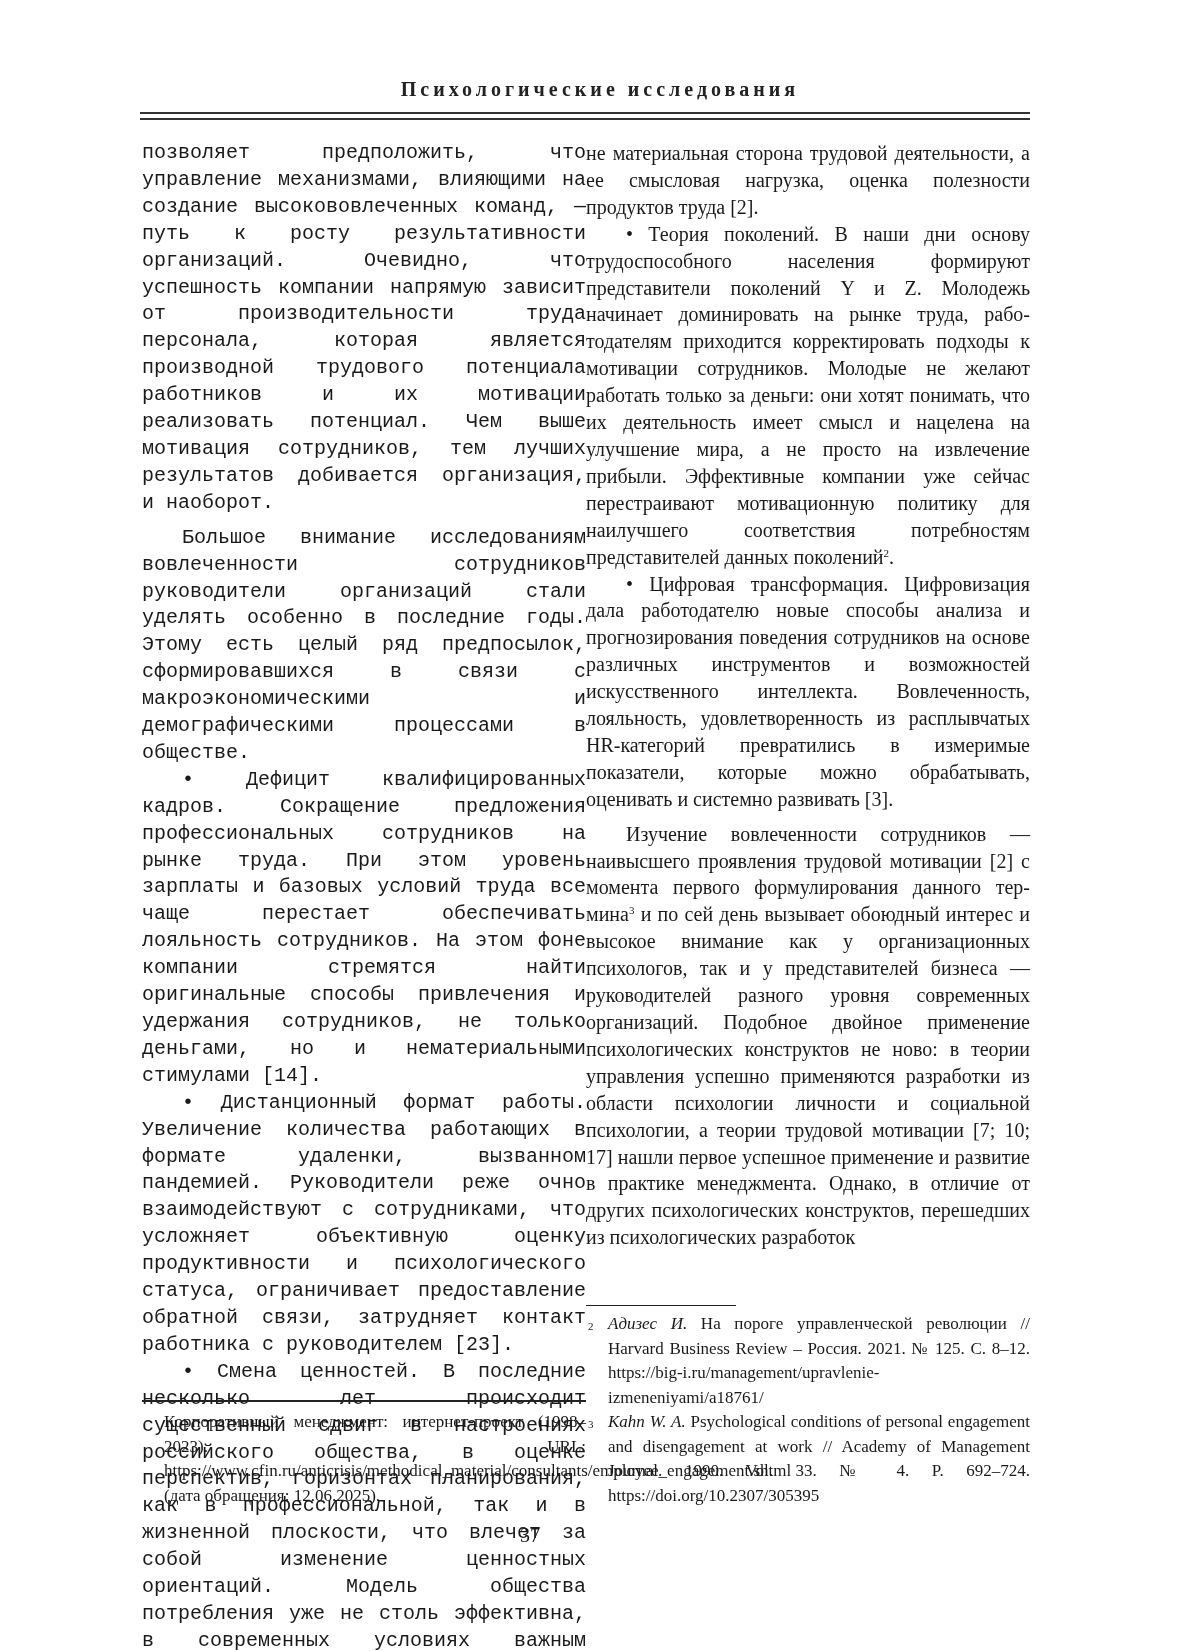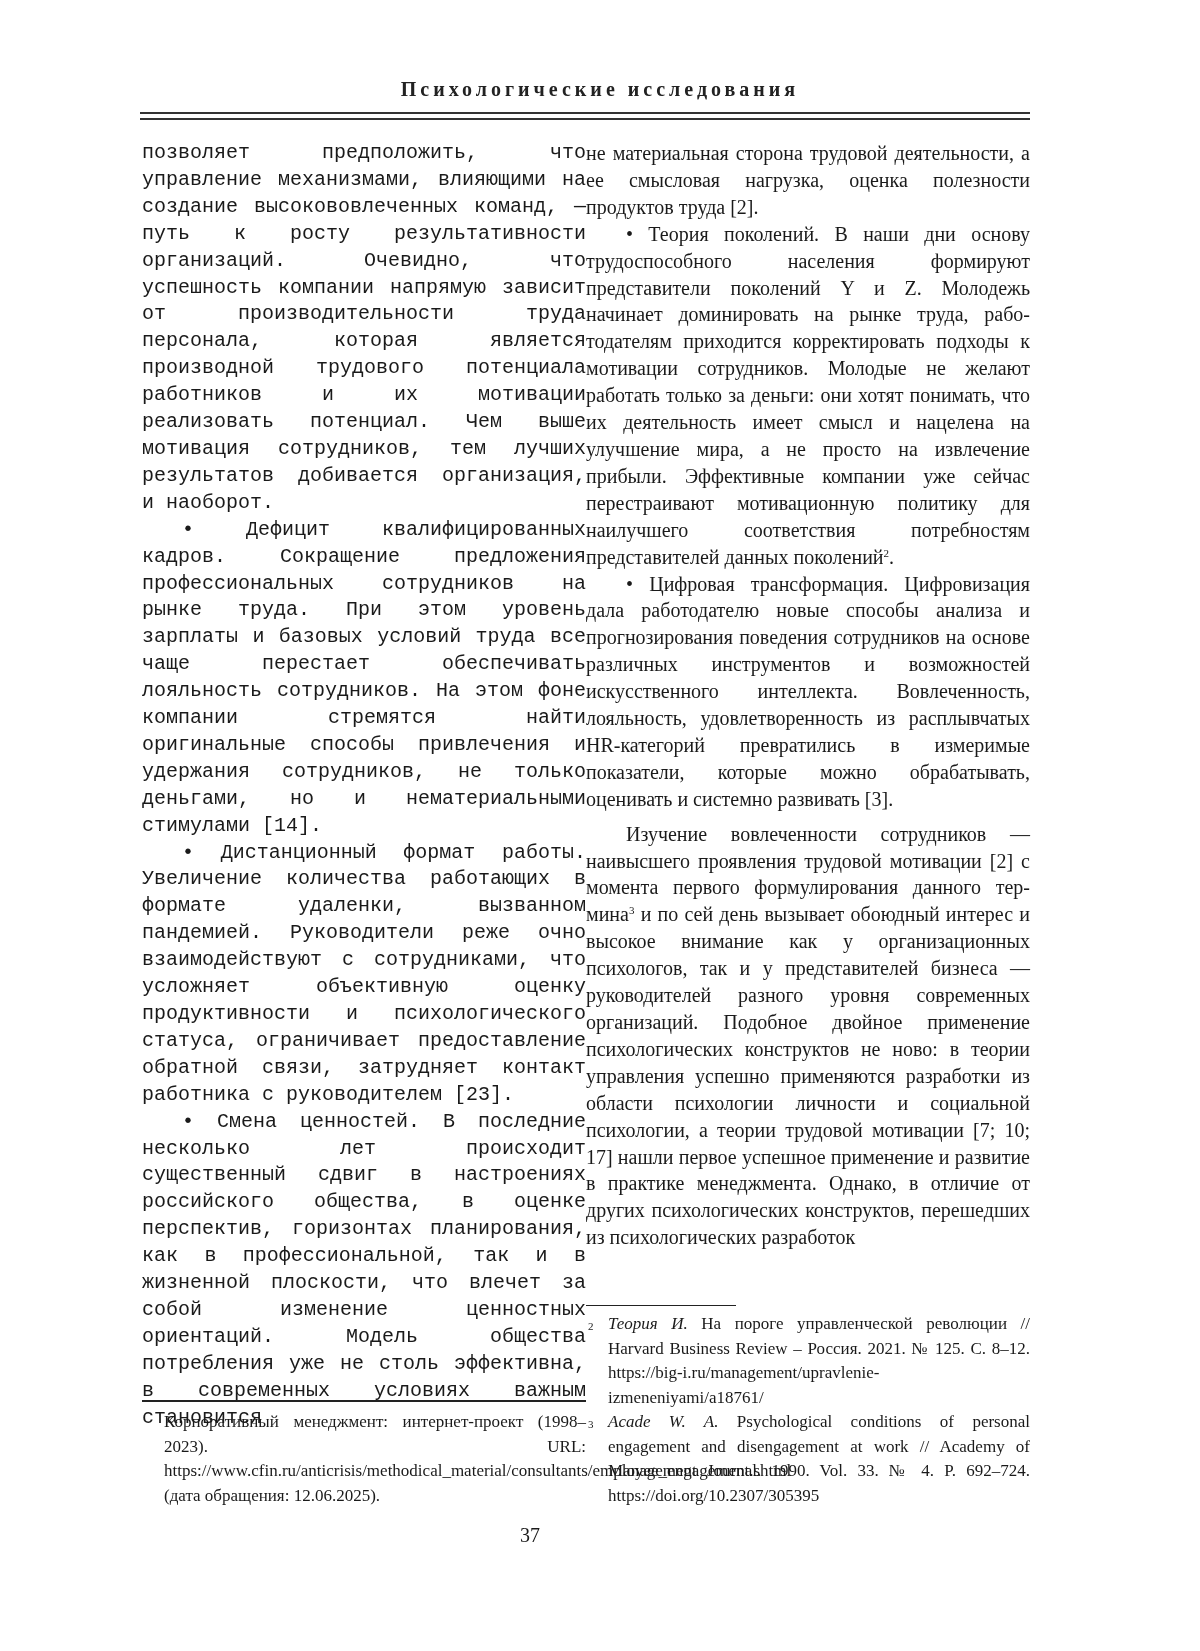--- a/index.html
+++ b/index.html
@@ -30,20 +30,21 @@
 </style>
 </head>
 <body>
 
 <div class="running-head">Психологические исследования</div>
 <div class="rule1"></div>
 <div class="rule2"></div>
 
 <div class="col left">
   <p class="noindent">позволяет предположить, что управление меха­низмами, влияющими на создание высоковов­леченных команд, — путь к росту результатив­ности организаций. Очевидно, что успешность компании напрямую зависит от производи­тельности труда персонала, которая является производной трудового потенциала работни­ков и их мотивации реализовать потенциал. Чем выше мотивация сотрудников, тем лучших результатов добивается организация, и наобо­рот.</p>
+  <p class="gap">Большое внимание исследованиям вовле­ченности сотрудников руководители органи­заций стали уделять особенно в последние годы. Этому есть целый ряд предпосылок, сформировавшихся в связи с макроэкономи­ческими и демографическими процессами в обществе.</p>
   <p>• Дефицит квалифицированных кадров. Сокращение предложения профессиональ­ных сотрудников на рынке труда. При этом уровень зарплаты и базовых условий труда все чаще перестает обеспечивать лояльность сотрудников. На этом фоне компании стремят­ся найти оригинальные способы привлечения и удержания сотрудников, не только деньгами, но и нематериальными стимулами [14].</p>
   <p>• Дистанционный формат работы. Уве­личение количества работающих в формате удаленки, вызванном пандемией. Руководи­тели реже очно взаимодействуют с сотруд­никами, что усложняет объективную оценку продуктивности и психологического статуса, ограничивает предоставление обратной связи, затрудняет контакт работника с руководите­лем [23].</p>
   <p>• Смена ценностей. В последние не­сколько лет происходит существенный сдвиг в настроениях российского общества, в оцен­ке перспектив, горизонтах планирования, как в профессиональной, так и в жизненной плоскости, что влечет за собой изменение ценностных ориентаций. Модель общества потребления уже не столь эффективна, в со­временных условиях важным становится</p>
 </div>
 
 <div class="col right">
   <p class="noindent">не материальная сторона трудовой деятель­ности, а ее смысловая нагрузка, оценка полез­ности продуктов труда [2].</p>
   <p><span>• Теория поколений. В наши дни осно­ву трудоспособного населения формируют представители поколений Y и Z. Молодежь начинает доминировать на рынке труда, рабо­тодателям приходится корректировать подхо­ды к мотивации сотрудников. Молодые не же­лают работать только за деньги: они хотят понимать, что их деятельность имеет смысл и нацелена на улучшение мира, а не просто на извлечение прибыли. Эффективные ком­пании уже сейчас перестраивают мотивацион­ную политику для наилучшего соответствия потребностям представителей данных поко­лений</span><sup>2</sup><span>.</span></p>
   <p>• Цифровая трансформация. Цифровиза­ция дала работодателю новые способы анали­за и прогнозирования поведения сотрудников на основе различных инструментов и возмож­ностей искусственного интеллекта. Вовле­ченность, лояльность, удовлетворенность из расплывчатых HR-категорий превратились в измеримые показатели, которые можно обра­батывать, оценивать и системно развивать [3].</p>
   <p class="gap"><span>Изучение вовлеченности сотрудников — наивысшего проявления трудовой мотивации [2] с момента первого формулирования данного тер­мина</span><sup>3</sup><span> и по сей день вызывает обоюдный инте­рес и высокое внимание как у организационных психологов, так и у представителей бизнеса — руководителей разного уровня современных организаций. Подобное двойное применение психологических конструктов не ново: в теории управления успешно применяются разработки из области психологии личности и социальной психологии, а теории трудовой мотивации [7; 10; 17] нашли первое успешное применение и разви­тие в практике менеджмента. Однако, в отли­чие от других психологических конструктов, перешедших из психологических разработок</span></p>
@@ -51,21 +52,21 @@
 
 <div class="fn-left">
   <div class="fnrule"></div>
   <div class="fn">Корпоративный менеджмент: интернет-проект (1998–2023). URL: https://www.cfin.ru/anticrisis/methodical_material/consultants/employee_engagement.shtml (дата обращения: 12.06.2025).</div>
 </div>
 
 <div class="fn-right">
   <div class="fnrule"></div>
   <div class="fn fn-item">
     <span class="fn-num">2</span>
-    <span class="fn-author">Теория И.</span><span> На пороге управленческой револю­ции // Harvard Business Review – Россия. 2021. № 125. С. 8–12. https://big-i.ru/management/upravlenie-izmeneniyami/a18761/</span>
+    <span class="fn-author">Адизес И.</span><span> На пороге управленческой револю­ции // Harvard Business Review – Россия. 2021. № 125. С. 8–12. https://big-i.ru/management/upravlenie-izmeneniyami/a18761/</span>
   </div>
   <div class="fn fn-item">
     <span class="fn-num">3</span>
-    <span class="fn-author">Acade W. A.</span><span> Psychological conditions of personal engagement and disengagement at work // Acade­my of Management Journal. 1990. Vol. 33. № 4. P. 692–724. https://doi.org/10.2307/305395</span>
+    <span class="fn-author">Kahn W. A.</span><span> Psychological conditions of personal engagement and disengagement at work // Acade­my of Management Journal. 1990. Vol. 33. № 4. P. 692–724. https://doi.org/10.2307/305395</span>
   </div>
 </div>
 
 <div class="page-number">37</div>
 
 </body></html>

